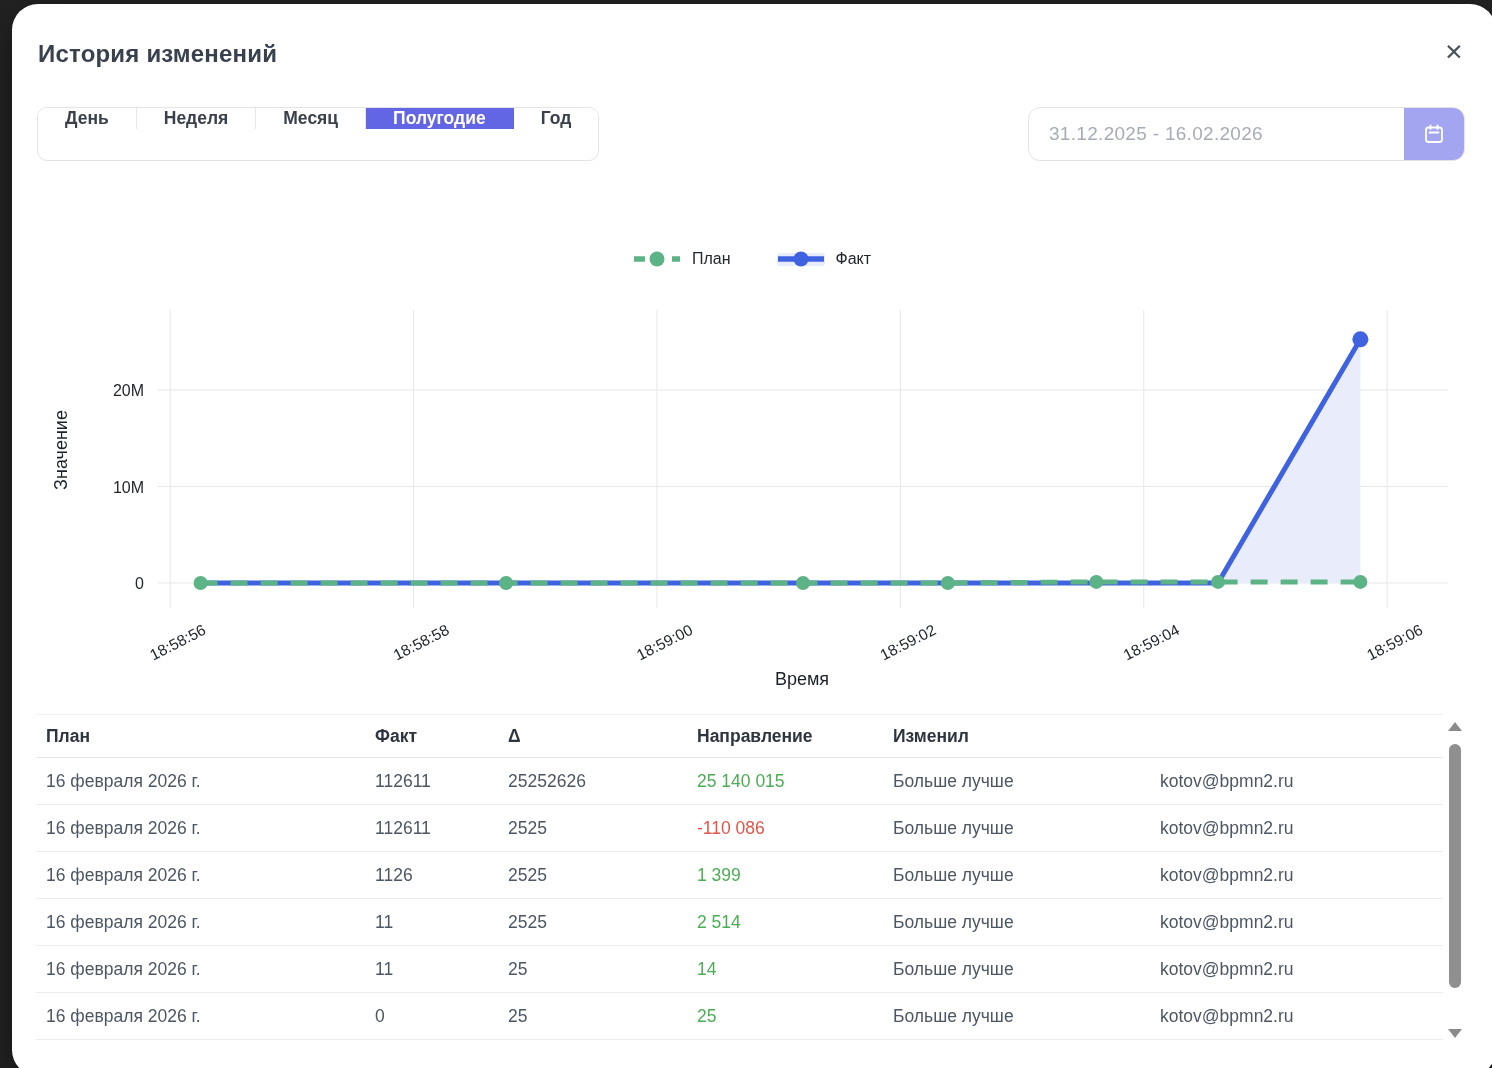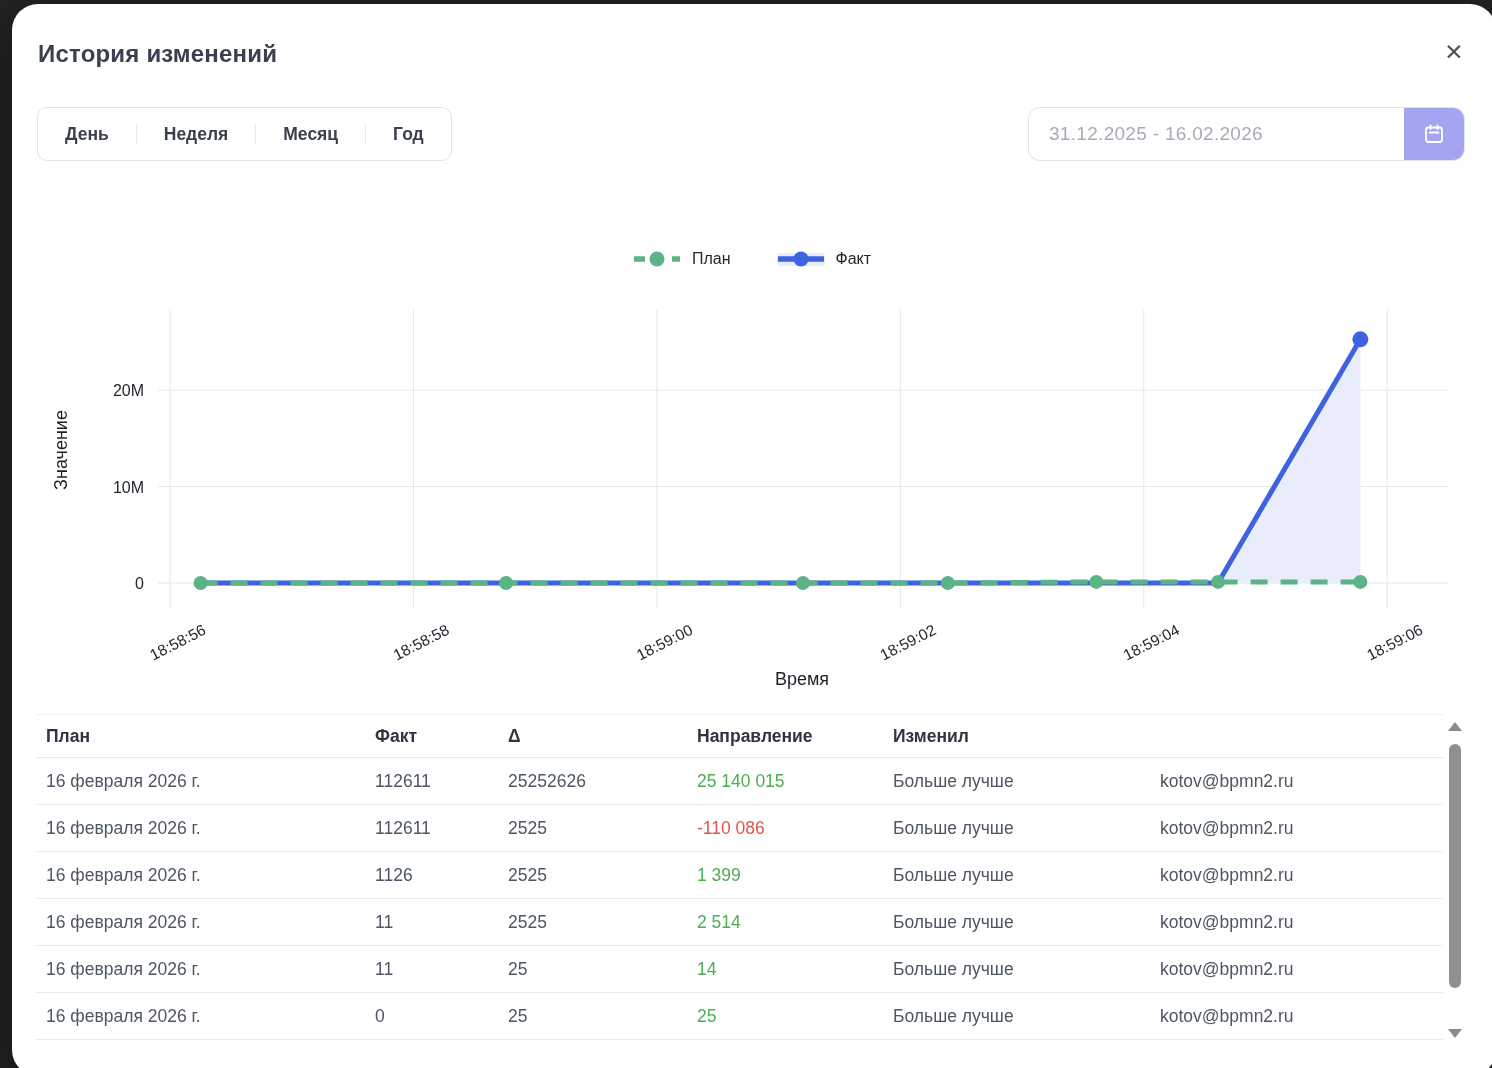--- a/index.html
+++ b/index.html
@@ -24,21 +24,21 @@
   .close-btn {
     position: absolute; left: 1428px; top: 34px;
     width: 28px; height: 28px;
     display: flex; align-items: center; justify-content: center;
     font-size: 23px; color: #4c525b; cursor: pointer;
     background: none; border: none;
   }
   
   .tabs {
     position: absolute; left: 25px; top: 103px; height: 54px;
-    display: flex; align-items: center;
+    display: flex; align-items: flex-start;
     border: 1px solid #e3e4e9; border-radius: 10px;
     background: #fff; overflow: hidden;
   }
   .tab {
     display: flex; align-items: center;
     padding: 0 27px;
     font-size: 17.5px; font-weight: 600; color: #3a414c;
     border-right: 1px solid #e8e8ec;
     cursor: pointer; white-space: nowrap; background: #fff;
   }
@@ -114,20 +114,21 @@
 <div class="modal">
 
   <div class="title">История изменений</div>
 
   <button class="close-btn">✕</button>
 
   <div class="tabs">
       <div class="tab">День</div>
       <div class="tab">Неделя</div>
       <div class="tab">Месяц</div>
+      <div class="tab selected">Полугодие</div>
       <div class="tab">Год</div>
     </div>
 
   <div class="date-wrap">
     <div class="date-input">31.12.2025 - 16.02.2026</div>
     <button class="cal-btn">
       <svg width="24" height="24" viewBox="0 0 24 24" fill="none" stroke="#ffffff" stroke-width="1.8" stroke-linecap="round">
         <rect x="4" y="5.5" width="16" height="14.5" rx="2.5"></rect>
         <line x1="8.5" y1="3.5" x2="8.5" y2="7"></line>
         <line x1="15.5" y1="3.5" x2="15.5" y2="7"></line>

